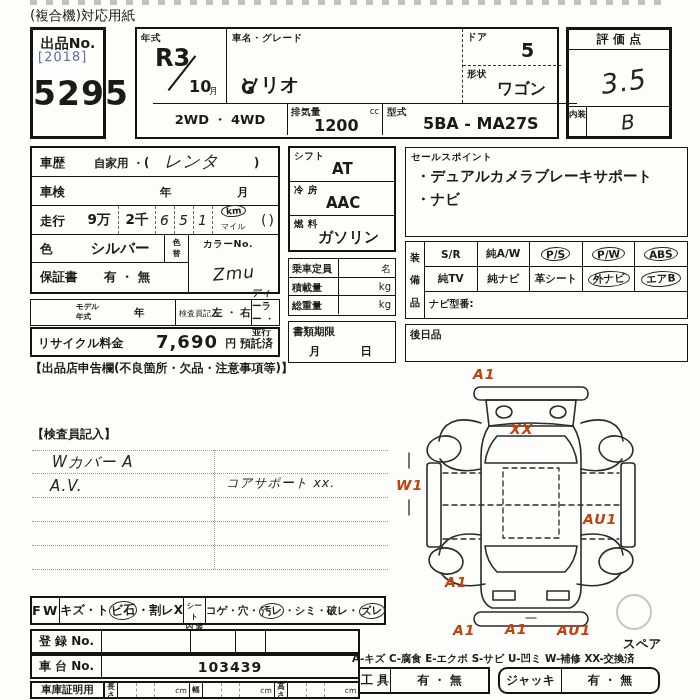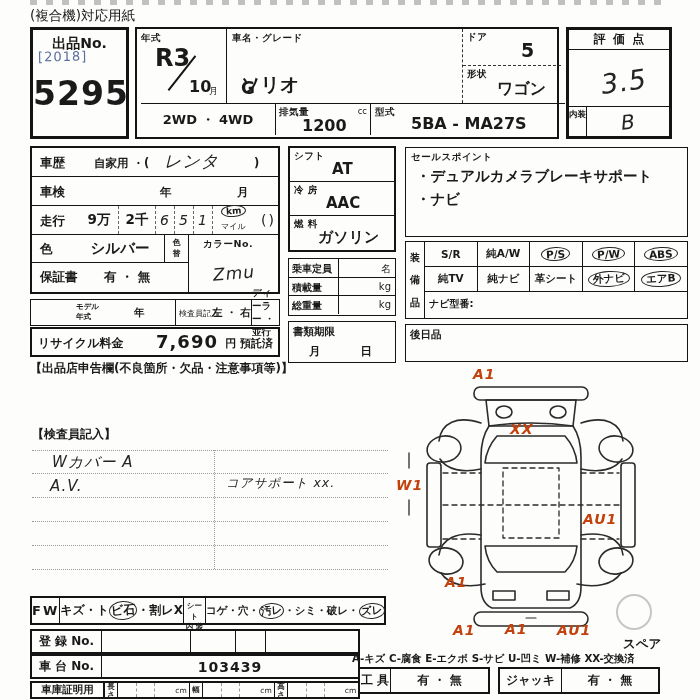--- a/index.html
+++ b/index.html
@@ -28,21 +28,21 @@
   .g-in i:last-child{border-right:none;}
 </style>
 </head>
 <body>
 
 <div id="sheet">
 
   <div class="cutstrip"></div>
   <div class="abs" style="left:30px;top:7px;font-size:13.5px;">(複合機)対応用紙</div>
 
-  <div class="bx3" style="left:30px;top:27px;width:99px;height:112px;">
+  <div class="bx3" style="left:30px;top:27px;width:76px;height:112px;">
     <div class="abs b" style="left:0;top:5px;width:100%;text-align:center;font-size:14px;">出品No.</div>
     <div class="abs" style="left:5px;top:19px;font-size:13px;color:#5a6f9e;transform:rotate(-1deg);letter-spacing:1px;">[2018]</div>
     <div class="abs b" style="left:0;top:44px;width:100%;text-align:center;font-size:33px;letter-spacing:1px;">5295</div>
   </div>
 
   <div class="bx" style="left:135px;top:27px;width:424px;height:112px;">
 
     <div class="abs" style="left:0;top:0;width:90px;height:74px;border-right:1.5px solid #141414;box-sizing:border-box;">
       <span class="abs lbl" style="left:4px;top:3px;">年式</span>
       <span class="abs b" style="left:18px;top:15px;font-size:24px;">R3</span>
@@ -56,36 +56,36 @@
       <span class="abs b" style="left:14px;top:49px;font-size:17px;">G</span>
     </div>
     <div class="abs" style="left:325px;top:0;width:99px;height:74px;border-left:1.5px dashed #333;box-sizing:border-box;">
       <span class="abs lbl" style="left:4px;top:2px;">ドア</span>
       <span class="abs b" style="left:58px;top:10px;font-size:19px;">5</span>
       <span class="abs" style="left:0;top:36px;width:100%;border-top:1.5px dashed #333;"></span>
       <span class="abs lbl" style="left:4px;top:39px;">形状</span>
       <span class="abs b" style="left:34px;top:50px;font-size:16px;">ワゴン</span>
     </div>
 
-    <div class="abs" style="left:4px;top:74px;width:424px;height:32px;border-top:1.5px solid #141414;box-sizing:border-box;display:flex;">
+    <div class="abs" style="left:16px;top:74px;width:424px;height:32px;border-top:1.5px solid #141414;box-sizing:border-box;display:flex;">
       <div class="ctr" style="width:135px;border-right:1.5px solid #141414;box-sizing:border-box;font-size:13px;font-weight:bold;">2WD ・ 4WD</div>
       <div style="width:95px;border-right:1.5px solid #141414;box-sizing:border-box;position:relative;">
         <span class="abs lbl" style="left:3px;top:2px;">排気量</span>
         <span class="abs" style="right:3px;top:2px;font-size:8.5px;">cc</span>
         <span class="abs b" style="left:26px;top:12px;font-size:16px;">1200</span>
       </div>
       <div style="flex:1;position:relative;">
         <span class="abs lbl" style="left:4px;top:2px;">型式</span>
         <span class="abs b" style="left:40px;top:10px;font-size:16px;">5BA - MA27S</span>
       </div>
     </div>
   </div>
 
   <div class="bx3" style="left:566px;top:27px;width:106px;height:112px;">
-    <div style="height:20px;border-bottom:1.5px solid #141414;display:flex;align-items:center;justify-content:center;font-size:12px;font-weight:bold;box-sizing:border-box;font-family:Liberation Mono, monospace;">評 価 点</div>
+    <div style="height:20px;border-bottom:1.5px solid #141414;display:flex;align-items:center;justify-content:center;font-size:12px;font-weight:bold;box-sizing:border-box;">評 価 点</div>
     <div style="height:56px;position:relative;">
       <span class="hand abs" style="left:32px;top:16px;font-size:27px;transform:rotate(-8deg);">3.5</span>
     </div>
     <div style="height:30px;border-top:1.5px solid #141414;display:flex;box-sizing:border-box;">
       <div style="width:18px;border-right:1px solid #141414;box-sizing:border-box;font-size:8.5px;font-weight:bold;text-align:center;line-height:1.25;padding-top:2px;">内装</div>
       <div class="ctr" style="flex:1;">
         <span class="hand" style="font-size:20px;transform:rotate(-6deg);">B</span>
       </div>
     </div>
   </div>
@@ -372,18 +372,18 @@
     <span class="mark" style="left:162px;top:257px;">AU1</span>
     <span class="abs b" style="left:228px;top:271px;font-size:12.5px;">スペア</span>
   </div>
 
   <div class="abs b" style="left:352px;top:652px;font-size:10.3px;white-space:nowrap;">A-キズ C-腐食 E-エクボ S-サビ U-凹ミ W-補修 XX-交換済</div>
 
   <div class="bx" style="left:358px;top:667px;width:132px;height:27px;display:flex;">
     <div class="ctr b" style="width:31px;border-right:1.5px solid #141414;box-sizing:border-box;font-size:12px;">工  具</div>
     <div class="ctr b" style="flex:1;font-size:12px;">有 ・ 無</div>
   </div>
-  <div class="bx" style="left:498px;top:667px;width:162px;height:27px;display:flex;">
+  <div class="bx" style="left:498px;top:667px;width:162px;height:27px;display:flex;border-radius:9px;">
     <div class="ctr b" style="width:62px;border-right:1.5px solid #141414;box-sizing:border-box;font-size:12px;">ジャッキ</div>
     <div class="ctr b" style="flex:1;font-size:12px;">有 ・ 無</div>
   </div>
 
 </div>
 
 </body></html>

